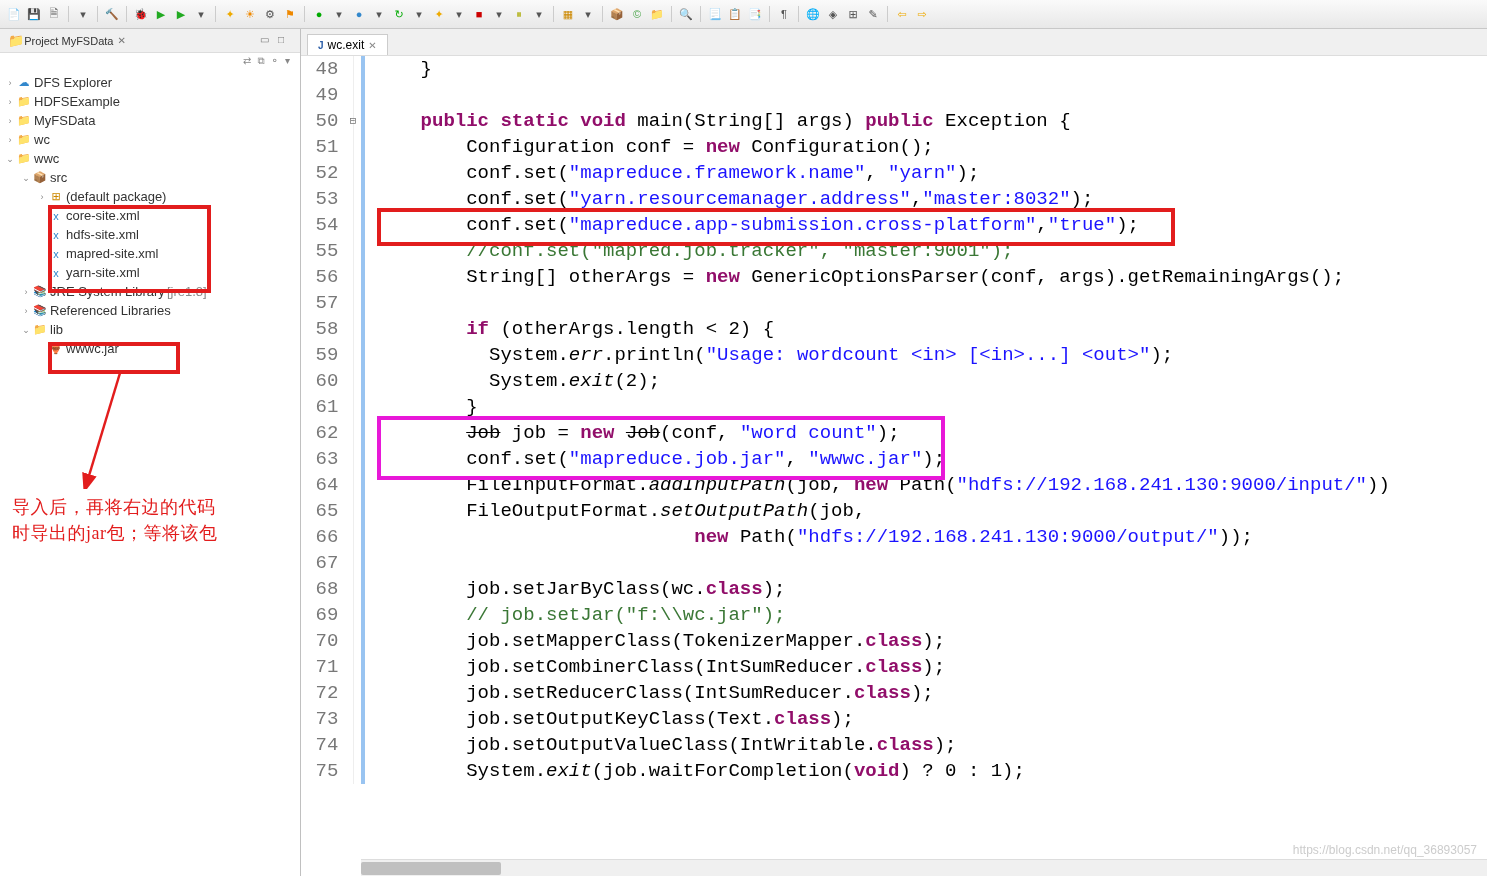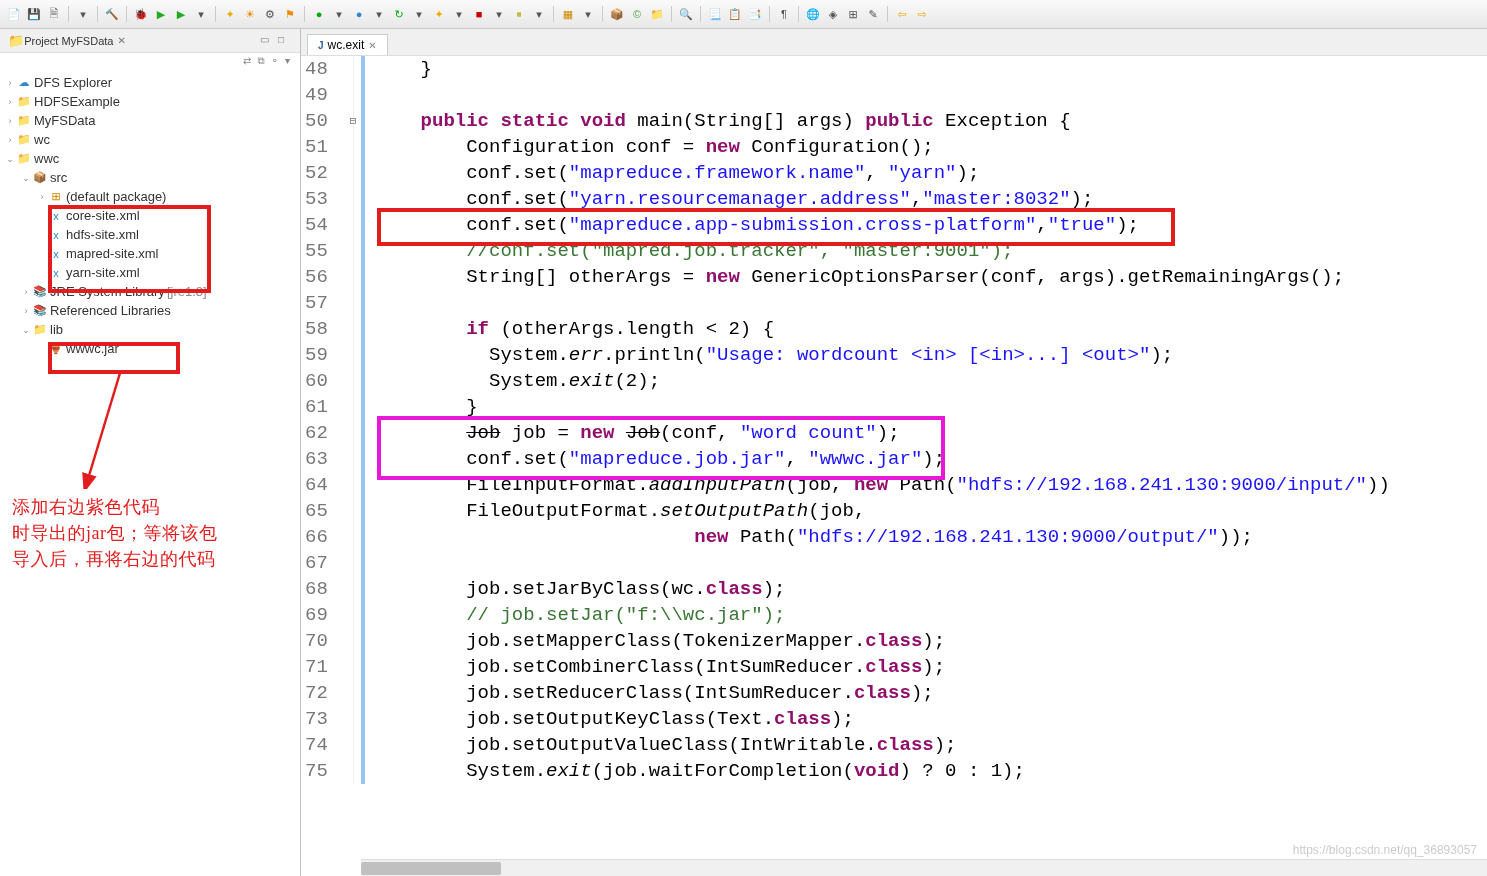--- a/index.html
+++ b/index.html
@@ -24,21 +24,21 @@
 .magbox{border:4px solid #e818d8;position:absolute}
 .arrow-svg{position:absolute}
 .annot{position:absolute;color:#e21d1d;font-family:"SimSun","宋体",serif;font-size:18px;line-height:26px;letter-spacing:0.5px}
 .editor{flex:1;background:#fff;display:flex;flex-direction:column;position:relative}
 .editor-tabs{height:26px;background:#f0f0f0;border-bottom:1px solid #ddd;display:flex;align-items:flex-end;padding-left:6px}
 .etab{background:#fff;border:1px solid #ccc;border-bottom:none;padding:3px 10px;font-size:12px;display:flex;align-items:center;gap:4px}
 .etab .jicon{color:#2b5ea8;font-weight:bold;font-size:10px}
 .etab .x{color:#888;font-size:10px}
 .code-area{flex:1;position:relative;overflow:hidden}
 .code-inner{position:relative;font-family:Consolas,"Courier New",monospace;font-size:19px;line-height:26px;white-space:pre;color:#000}
-.gutter-ln{position:absolute;left:0;top:0;width:44px;text-align:left;color:#787878;padding:0 4px;background:#fff;border-right:1px solid #eee}
+.gutter-ln{position:absolute;left:0;top:0;width:44px;text-align:center;color:#787878;padding:0 4px;background:#fff;border-right:1px solid #eee}
 .gutter-marks{position:absolute;left:44px;top:0;width:16px;text-align:center;color:#787878;font-size:11px}
 .gutter-bar{position:absolute;left:60px;top:0;width:4px;background:#99c4f1}
 .codecol{position:absolute;left:74px;top:0}
 .kw{color:#910e6a;font-weight:bold}
 .str{color:#1b13ff}
 .stat-it{font-style:italic}
 .cmt{color:#3a7735}
 .highlight-line{position:absolute;left:64px;right:0;height:26px;background:#e8f2fe;z-index:-1}
 .hscroll{position:absolute;left:60px;right:0;bottom:0;height:17px;background:#f0f0f0;border-top:1px solid #ddd}
 .hscroll-thumb{position:absolute;left:0;top:2px;height:13px;width:140px;background:#c0c0c0;border-radius:2px}
@@ -200,23 +200,22 @@
       <svg class="arrow-svg" style="left:70px;top:300px;width:80px;height:120px">
         <defs>
             <marker id="ah" markerWidth="10" markerHeight="10" refX="2" refY="3" orient="auto">
               <path d="M0,0 L0,6 L8,3 z" fill="#e21d1d"></path>
             </marker>
           </defs>
         <line x1="50" y1="4" x2="18" y2="110" stroke="#e21d1d" stroke-width="2.5" marker-end="url(#ah)"></line>
       </svg>
 
       <div class="annot" style="left:12px;top:425px">
-        <div>添加右边紫色代码</div>
+        <div>导入后，再将右边的代码</div>
         <div>时导出的jar包；等将该包</div>
-        <div>导入后，再将右边的代码</div>
       </div>
     </div>
   </div>
 
   <div class="editor">
     <div class="editor-tabs">
       <div class="etab">
         <span class="jicon">J</span>
         <span>wc.exit</span>
         <span class="x">✕</span>

